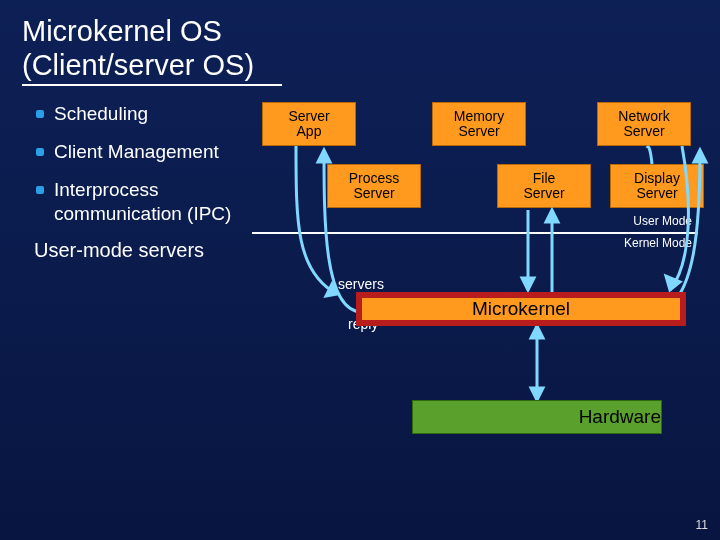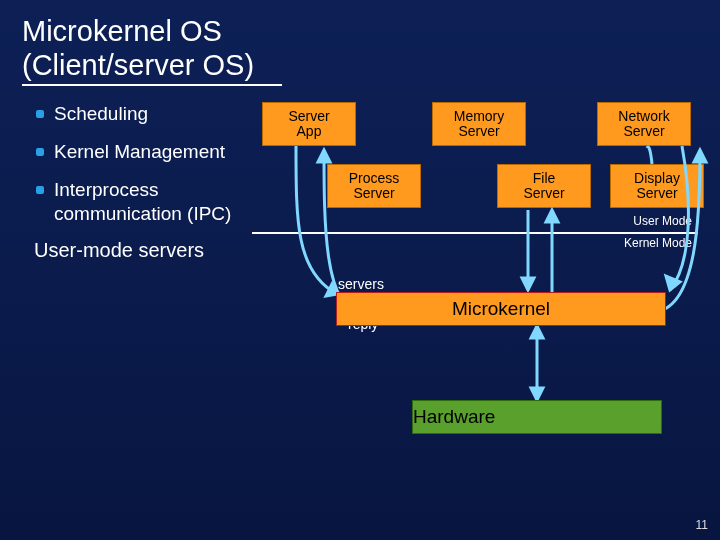--- a/index.html
+++ b/index.html
@@ -21,22 +21,22 @@
   .right { flex: 1; position: relative; height: 380px; }
 
   .box { position: absolute; background: #ff9a1f; border: 1px solid #b86a00; color: #000; font-size: 14px; text-align: center; display: flex; flex-direction: column; align-items: center; justify-content: center; padding: 2px 4px; line-height: 1.1; }
 
   .row1 .box { top: 0; width: 94px; height: 44px; }
   .row2 .box { top: 62px; width: 94px; height: 44px; }
 
   .mode-label { position: absolute; right: 6px; font-size: 12px; color: #fff; }
   .divider { position: absolute; left: 0; right: 0; border-top: 2px solid #fff; }
 
-  .micro { position: absolute; background: #ff9a1f; border: 1px solid #b91c1c; color: #000; font-size: 19px; display: flex; align-items: center; justify-content: center; }
-  .hw { position: absolute; background: #5aa02c; border: 1px solid #2f6a0c; color: #000; font-size: 19px; display: flex; align-items: center; justify-content: flex-start; }
+  .micro { position: absolute; background: #ff9a1f; border: 6px solid #b91c1c; color: #000; font-size: 19px; display: flex; align-items: center; justify-content: center; margin-left: 20px; }
+  .hw { position: absolute; background: #5aa02c; border: 1px solid #2f6a0c; color: #000; font-size: 19px; display: flex; align-items: center; justify-content: flex-end; }
 
   .msglabel { position: absolute; font-size: 14px; color: #000; }
 
   
   .arrow { position: absolute; stroke: #80d8ff; fill: none; stroke-width: 3; }
   .arrowhead { fill: #80d8ff; }
 
   .slidenum { position: absolute; right: 12px; bottom: 8px; font-size: 12px; color: #ddd; margin-top: 20px; }
 </style>
 </head>
@@ -45,21 +45,21 @@
 <div class="title-wrap">
   <div class="title">Microkernel OS</div>
   <div class="title">(Client/server OS)</div>
   <div class="rule"></div>
 </div>
 
 <div class="content">
   <div class="left">
     <ul>
       <li>Scheduling</li>
-      <li>Kernel Management</li>
+      <li>Client Management</li>
       <li>Interprocess communication (IPC)</li>
     </ul>
     <div class="usermode">User-mode servers</div>
   </div>
 
   <div class="right">
 
     <div class="row1">
       <div class="box" style="left:10px;top:0">
         <span>Server</span>

